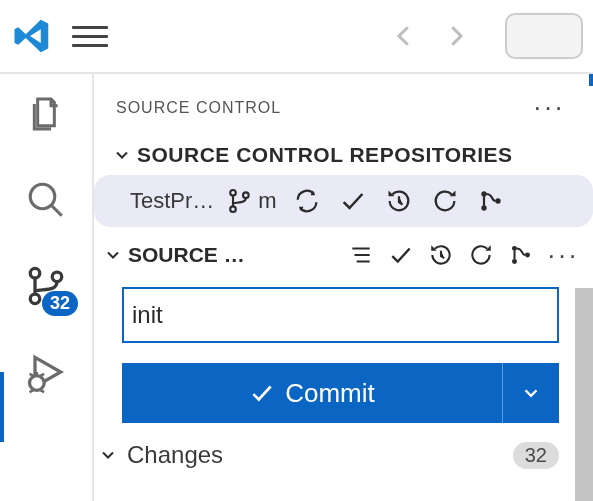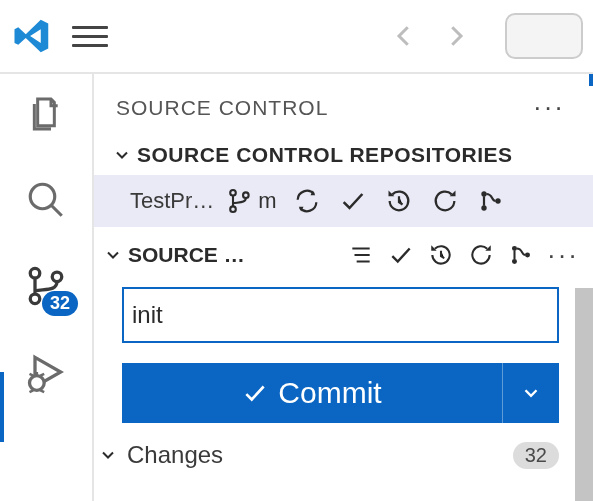--- a/index.html
+++ b/index.html
@@ -13,35 +13,35 @@
   .searchbox { width: 78px; height: 46px; border: 2px solid #ccc; border-radius: 10px; margin-left: 14px; background: #f4f4f4; }
   .body { display: flex; height: calc(501px - 74px); position: relative; }
   .activitybar { width: 94px; border-right: 2px solid #e5e5e5; display: flex; flex-direction: column; align-items: center; padding-top: 16px; gap: 38px; position: relative; }
   .activity-item { width: 48px; height: 48px; display: flex; align-items: center; justify-content: center; color: #6b6b6b; position: relative; cursor: pointer; }
   .activity-item.active { color: #444; }
   .active-indicator { position: absolute; left: 0; top: 298px; width: 4px; height: 70px; background: #0a66c2; }
   .badge { position: absolute; bottom: -6px; right: -8px; background: #0a66c2; color: #fff; border-radius: 14px; padding: 2px 8px; font-size: 18px; font-weight: 600; min-width: 28px; text-align: center; }
   .panel { flex: 1; display: flex; flex-direction: column; position: relative; }
   .panel-scroll { position: absolute; right: 0; top: 214px; width: 18px; height: 224px; background: #c4c4c4; }
   .panel-header { display: flex; align-items: center; padding: 18px 22px 12px 22px; }
-  .panel-title { font-size: 21px; letter-spacing: 1px; color: #555; flex: 1; }
+  .panel-title { font-size: 16px; letter-spacing: 1px; color: #555; flex: 1; }
   .dots { font-size: 26px; letter-spacing: 2px; color: #444; cursor: pointer; padding: 0 6px; }
   .section-header { display: flex; align-items: center; padding: 8px 16px 8px 17px; gap: 4px; }
   .chev { width: 22px; height: 22px; display: inline-flex; align-items: center; justify-content: center; color: #444; cursor: pointer; }
   .section-title { font-size: 21px; font-weight: 700; color: #2b2b2b; letter-spacing: .5px; white-space: nowrap; overflow: hidden; text-overflow: ellipsis; }
-  .repo-row { display: flex; align-items: center; background: #eaeaf6; padding: 6px 18px 6px 36px; gap: 6px; }
+  .repo-row { display: flex; align-items: center; background: #eaeaf6; padding: 6px 18px 6px 36px; gap: 6px; border-radius: 16px; }
   .repo-name { font-size: 22px; color: #3a3a3a; flex: 0 1 auto; white-space: nowrap; overflow: hidden; text-overflow: ellipsis; max-width: 96px; }
   .icon-btn { width: 40px; height: 40px; display: inline-flex; align-items: center; justify-content: center; color: #2b2b2b; cursor: pointer; }
   .sc-header { display: flex; align-items: center; padding: 8px 8px 8px 8px; gap: 4px; }
   .sc-title { font-size: 21px; font-weight: 700; color: #2b2b2b; white-space: nowrap; overflow: hidden; text-overflow: ellipsis; max-width: 128px; }
   .sc-icons { display: flex; align-items: center; gap: 0px; margin-left: auto; }
   .commit-area { padding: 4px 34px 0 28px; }
   .commit-input { width: 100%; height: 56px; border: 2px solid #0a66c2; padding: 0 8px; font-size: 24px; color: #2b2b2b; outline: none; }
   .commit-btn-row { display: flex; margin-top: 20px; }
-  .commit-btn { flex: 1; background: #0a66c2; color: #fff; height: 60px; display: flex; align-items: center; justify-content: center; font-size: 30px; gap: 10px; cursor: pointer; border-right: 1px solid rgba(255,255,255,.35); }
+  .commit-btn { flex: 1; background: #0a66c2; color: #fff; height: 60px; display: flex; align-items: center; justify-content: center; font-size: 26px; gap: 10px; cursor: pointer; border-right: 1px solid rgba(255,255,255,.35); }
   .commit-more { width: 56px; background: #0a66c2; color: #fff; display: flex; align-items: center; justify-content: center; cursor: pointer; }
   .changes-row { display: flex; align-items: center; padding: 18px 34px 0 3px; gap: 8px; }
   .changes-label { font-size: 24px; color: #3a3a3a; flex: 1; }
   .count-badge { background: #dcdcdc; color: #4a4a4a; border-radius: 18px; padding: 2px 12px; font-size: 20px; }
   svg { display: block; }
   .blue-border { position:absolute; right:0; top:0; width:4px; height:12px; background:#0a66c2; }
 </style>
 </head>
 <body>
 

